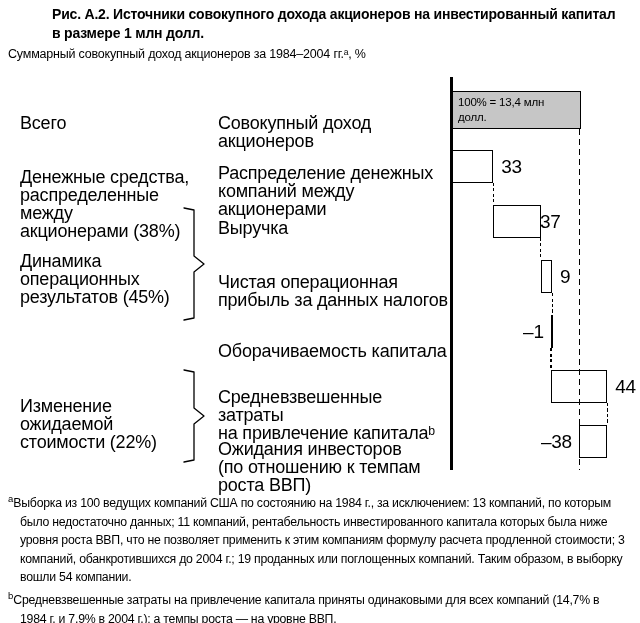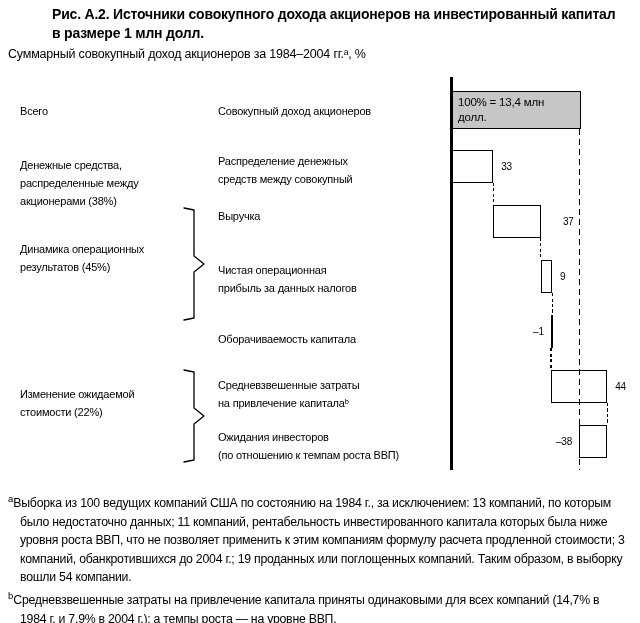--- a/index.html
+++ b/index.html
@@ -9,21 +9,21 @@
   }
   .abs{position:absolute;}
   .figure-title{
     left:8px;top:5px;width:624px;font-size:14px;font-weight:bold;line-height:19px;
     letter-spacing:-0.2px;white-space:pre-line;margin-left:44px;
   }
   .figure-subtitle{
     left:8px;top:47px;width:500px;font-size:12.5px;letter-spacing:-0.2px;
   }
   .col-label{
-    font-size:11px;line-height:18px;letter-spacing:-0.2px;white-space:pre-line;
+    font-size:18px;line-height:18px;letter-spacing:-0.2px;white-space:pre-line;margin-top:12px;
   }
   .left-item{left:20px;width:185px;}
   .mid-item{left:218px;width:232px;}
   .axis{left:450px;top:77px;width:2.5px;height:393px;background:#000;}
   .chart{left:451px;top:0;width:190px;height:482px;}
   .total-box{
     position:absolute;left:1px;top:91px;width:129px;height:38px;background:#c6c6c6;
     border:1px solid #000;box-sizing:border-box;font-size:11.5px;line-height:15px;
     padding:3px 5px;letter-spacing:-0.2px;
   }
@@ -33,21 +33,21 @@
   }
   .wbar{
     position:absolute;border:1px solid #000;box-sizing:border-box;background:transparent;z-index:2;
   }
   .wbar.filled{background:#000;border:none;}
   .conn{
     position:absolute;width:1.3px;z-index:2;
     background:repeating-linear-gradient(to bottom,#000 0 3px,transparent 3px 5.5px);
   }
   .wlabel{
-    position:absolute;font-size:10px;line-height:33px;letter-spacing:-0.2px;z-index:3;
+    position:absolute;font-size:19px;line-height:33px;letter-spacing:-0.2px;z-index:3;
     white-space:nowrap;
   }
   .brace{stroke:#000;stroke-width:1.3;fill:none;stroke-linejoin:round;stroke-linecap:round;}
   .footnotes{
     left:8px;top:490px;width:618px;font-size:12.3px;line-height:18.6px;letter-spacing:-0.25px;
   }
   .footnote{padding-left:12px;text-indent:-12px;}
   .footnote sup{font-size:9.5px;letter-spacing:0;}
 </style>
 </head>
@@ -68,42 +68,42 @@
 
 <svg class="abs" style="left:183px;top:206px" width="24" height="116">
   <polyline class="brace" points="1,2 11,4 11,50 21,58 11,66 11,112 1,114"></polyline>
 </svg>
 <svg class="abs" style="left:183px;top:368px" width="24" height="96">
   <polyline class="brace" points="1,2 11,4 11,40 21,48 11,56 11,92 1,94"></polyline>
 </svg>
 
 <div class="abs col-label mid-item" style="top:102px">Совокупный доход акционеров</div>
 <div class="abs col-label mid-item" style="top:152px">Распределение денежных
-средств между совокупный</div>
+компаний между акционерами</div>
 <div class="abs col-label mid-item" style="top:207px">Выручка</div>
 <div class="abs col-label mid-item" style="top:261px">Чистая операционная
 прибыль за данных налогов</div>
 <div class="abs col-label mid-item" style="top:330px">Оборачиваемость капитала</div>
 <div class="abs col-label mid-item" style="top:376px">Средневзвешенные затраты
 на привлечение капиталаᵇ</div>
 <div class="abs col-label mid-item" style="top:428px">Ожидания инвесторов
 (по отношению к темпам роста ВВП)</div>
 
 <div class="abs axis"></div>
 <div class="abs chart">
   <div class="total-box">
     <span>100% = 13,4 млн долл.</span>
   </div>
   <div class="dashline"></div>
   <div id="bars">
       <div class="wbar" style="left: 0px; top: 150px; width: 42.2px; height: 33px;"></div>
       <div class="wlabel" style="left: 50.2px; top: 150px;">33</div>
       <div class="conn" style="left: 41.7px; top: 183px; height: 22px;"></div>
       <div class="wbar" style="left: 42.2px; top: 205px; width: 47.4px; height: 33px;"></div>
-      <div class="wlabel" style="left: 112px; top: 205px;">37</div>
+      <div class="wlabel" style="left: 89px; top: 205px;">37</div>
       <div class="conn" style="left: 89.1px; top: 238px; height: 22px;"></div>
       <div class="wbar" style="left: 89.6px; top: 260px; width: 11.5px; height: 33px;"></div>
       <div class="wlabel" style="left: 109.1px; top: 260px;">9</div>
       <div class="conn" style="left: 100.6px; top: 293px; height: 22px;"></div>
       <div class="wbar filled" style="left: 99.8px; top: 315px; width: 2.5px; height: 33px;"></div>
       <div class="wlabel" style="right: 97.2px; top: 315px;">–1</div>
       <div class="conn" style="left: 99.3px; top: 348px; height: 22px;"></div>
       <div class="wbar" style="left: 99.8px; top: 370px; width: 56.3px; height: 33px;"></div>
       <div class="wlabel" style="left: 164.2px; top: 370px; text-align: center;">44</div>
       <div class="conn" style="left: 155.7px; top: 403px; height: 22px;"></div>

